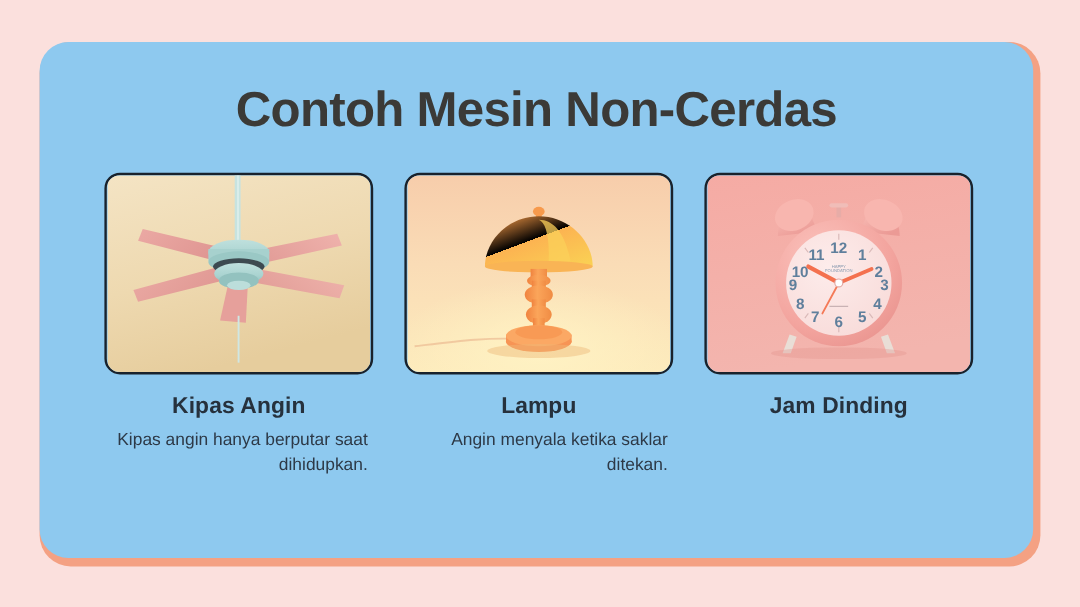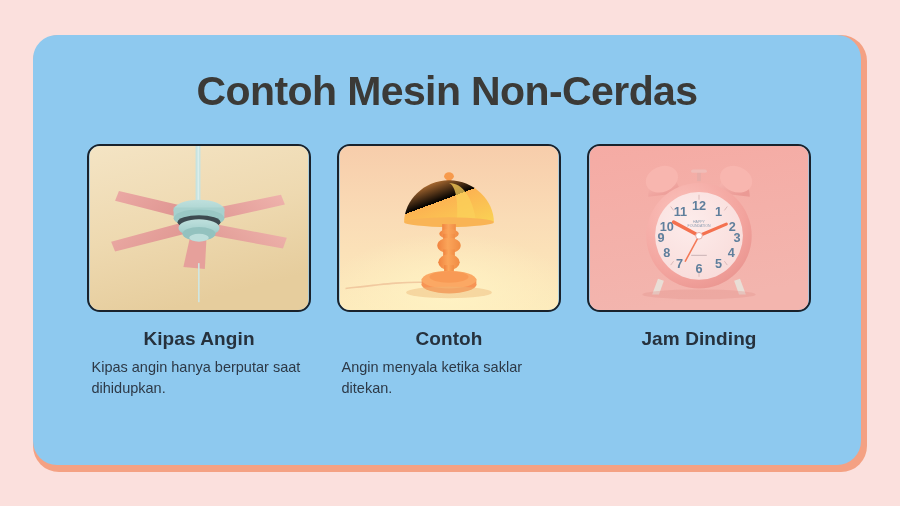--- a/index.html
+++ b/index.html
@@ -93,21 +93,21 @@
     text-align: center;
     letter-spacing: 0.1px;
   }
 
   .card-desc {
     margin-top: 7px;
     font-size: 14.5px;
     font-weight: 400;
     line-height: 21px;
     color: #2d3947;
-    text-align: left;
+    text-align: right;
     max-width: 215px;
   }
 </style>
 </head>
 <body>
 
 <div class="slide-frame"></div>
 
 <div class="slide-panel">
   <div class="panel-inner">
@@ -216,21 +216,21 @@
             <ellipse cx="112" cy="133" rx="9" ry="5" fill="url(#stemG)"></ellipse>
 
             <ellipse cx="112" cy="142" rx="28" ry="9" fill="#f79455"></ellipse>
             <rect x="84" y="136" width="56" height="7" fill="#f79455"></rect>
             <ellipse cx="112" cy="137" rx="28" ry="9" fill="#fba864"></ellipse>
             <ellipse cx="112" cy="134" rx="20" ry="6" fill="#f89a55"></ellipse>
 
             <ellipse cx="112" cy="150" rx="44" ry="6" fill="#edb878" opacity="0.45"></ellipse>
           </svg>
         </div>
-        <div class="card-title">Contoh</div>
+        <div class="card-title">Lampu</div>
         <div class="card-desc">Angin menyala ketika saklar ditekan.</div>
       </div>
 
       <div class="card">
         <div class="card-thumb">
           <svg viewBox="0 0 224 168" xmlns="http://www.w3.org/2000/svg">
             <defs>
               <linearGradient id="clockBg" x1="0" y1="0" x2="0.2" y2="1">
                 <stop offset="0%" stop-color="#f5aba4"></stop>
                 <stop offset="100%" stop-color="#f3b5ae"></stop>

